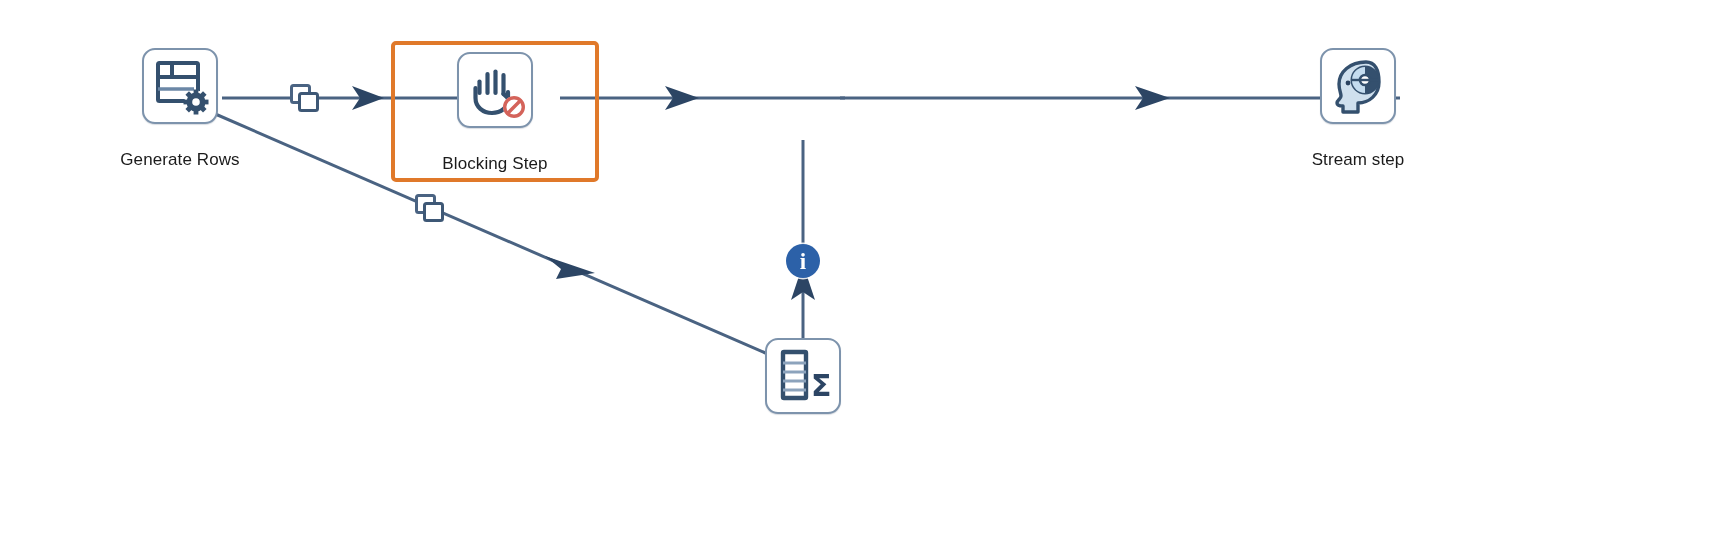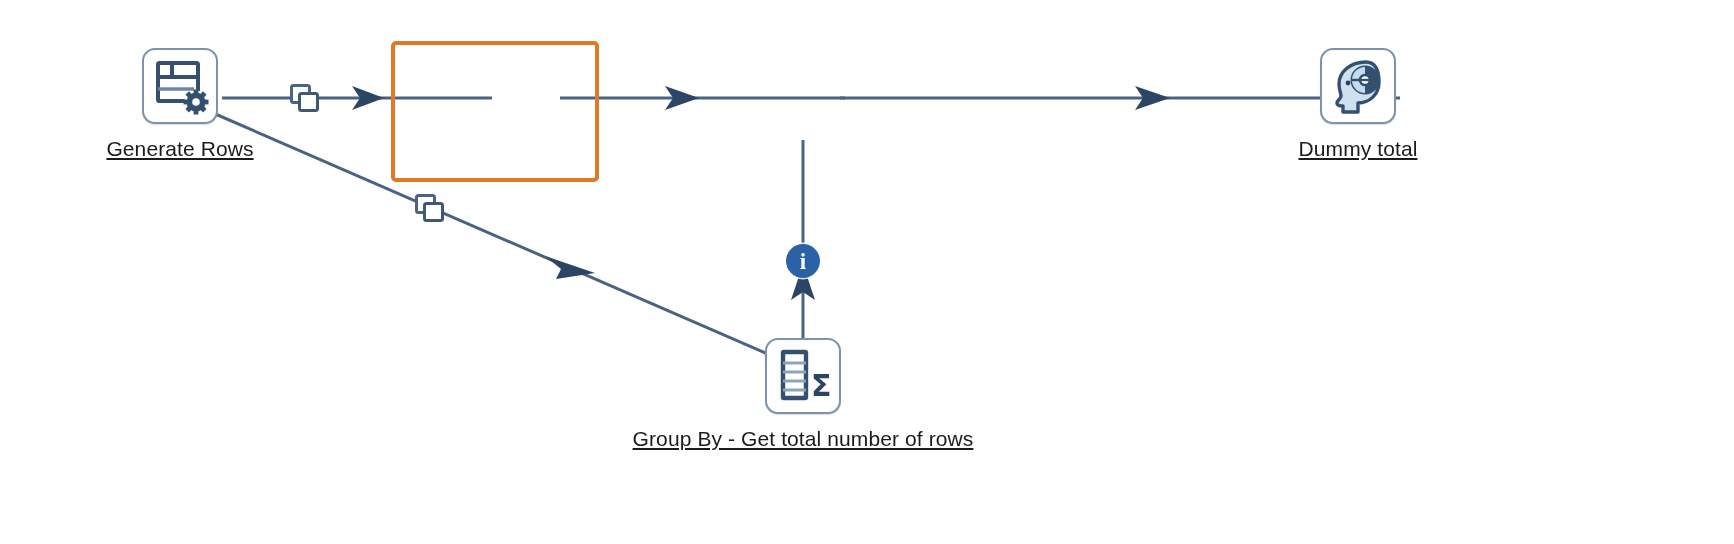--- a/index.html
+++ b/index.html
@@ -36,27 +36,26 @@
     margin: 0 auto;
     border: 2px solid #7D93AC;
     border-radius: 13px;
     background: #ffffff;
     box-sizing: border-box;
     position: relative;
     box-shadow: 0 1px 1px rgba(80,100,125,0.22);
   }
   .node-icon svg { display: block; }
   .node-label {
-    margin-top: 12px;
-    font-size: 21px;
+    margin-top: 23px;
+    font-size: 17px;
     line-height: 26px;
     color: #1b1b1b;
     white-space: nowrap;
     letter-spacing: 0.1px;
-    text-decoration: underline;
   }
   .node-label.wide { margin-left: -120px; width: 390px; }
   
   #selection-rect {
     position: absolute;
     border: 4px solid #E0792A;
     border-radius: 5px;
     background: transparent;
     box-sizing: border-box;
   }
@@ -154,47 +153,66 @@
           <rect x="56.6" y="56.6" width="5" height="4.8" transform="rotate(-45 59.1 59)"></rect>
           <rect x="56.6" y="42.4" width="5" height="4.8" transform="rotate(45 59.1 44.8)"></rect>
           <rect x="42.4" y="56.6" width="5" height="4.8" transform="rotate(45 44.9 59)"></rect>
         </g>
         <circle cx="52" cy="52" r="3.8" fill="#ffffff"></circle>
       </svg>
     </div>
     <div class="node-label">Generate Rows</div>
   </div>
 
+  <div class="node" style="left:420px; top:52px;">
+    <div class="node-icon">
+      <svg width="72" height="72" viewBox="0 0 72 72">
+        <g fill="none" stroke="#34506E" stroke-width="4.2" stroke-linecap="round" stroke-linejoin="round">
+          <path d="M20.5,39 L20.5,27.5"></path>
+          <path d="M28.5,39 L28.5,20"></path>
+          <path d="M36.5,39 L36.5,17.5"></path>
+          <path d="M44.5,40 L44.5,21"></path>
+          <path d="M16.5,34 L16.5,44 C16.5,53 24,59 33,59 C42,59 49,53.5 49,45 L49,38"></path>
+          <path d="M44.5,40 C48,42.5 50,45 51.5,48.5"></path>
+        </g>
+        <g transform="translate(44,42)">
+          <circle cx="11" cy="11" r="10.8" fill="#ffffff"></circle>
+          <circle cx="11" cy="11" r="9.3" fill="none" stroke="#D4635A" stroke-width="3.4"></circle>
+          <line x1="4.8" y1="17.2" x2="17.2" y2="4.8" stroke="#D4635A" stroke-width="3.4" stroke-linecap="round"></line>
+        </g>
+      </svg>
+    </div>
+    <div class="node-label">Blocking Step</div>
+  </div>
 
 
   <div class="node" style="left:1283px; top:48px;">
     <div class="node-icon">
       <svg width="72" height="72" viewBox="0 0 72 72">
         <path d="M44,12 C28,12 17,22 17,34 C17,40 19,43 19,46
                  C19,49 15,50 15,53 C15,55.5 18.5,56 21,56
                  L21,62 L36,62 L36,53 C47,53 57,45 57,32
                  C57,20 53,12 44,12 Z" fill="#CFE0EE" stroke="#34506E" stroke-width="3.4" stroke-linejoin="round"></path>
         <circle cx="26" cy="33" r="2.4" fill="#2A4260"></circle>
         <circle cx="43" cy="30" r="13" fill="#E9F2F9" stroke="#34506E" stroke-width="3"></circle>
         <path d="M43,17 A13,13 0 0,1 43,43 Z" fill="#34506E"></path>
         <path d="M43,17 A13,13 0 0,0 43,43 Z" fill="#C4DCEF"></path>
         <circle cx="43" cy="30" r="5" fill="#ffffff" stroke="#34506E" stroke-width="2.6"></circle>
         <line x1="30" y1="30" x2="56" y2="30" stroke="#34506E" stroke-width="2.4"></line>
       </svg>
     </div>
-    <div class="node-label">Dummy total</div>
+    <div class="node-label">Stream step</div>
   </div>
 
   <div class="node" style="left:728px; top:338px;">
     <div class="node-icon">
       <svg width="72" height="72" viewBox="0 0 72 72">
         <rect x="16" y="12" width="23" height="46" rx="1" fill="#ffffff" stroke="#34506E" stroke-width="4.4"></rect>
         <line x1="16" y1="23" x2="39" y2="23" stroke="#8CA3BC" stroke-width="3"></line>
         <line x1="16" y1="32" x2="39" y2="32" stroke="#8CA3BC" stroke-width="3"></line>
         <line x1="16" y1="41" x2="39" y2="41" stroke="#8CA3BC" stroke-width="3"></line>
         <line x1="16" y1="50" x2="39" y2="50" stroke="#8CA3BC" stroke-width="3"></line>
         <text x="44" y="56" font-family="'DejaVu Sans', sans-serif" font-size="30" font-weight="bold" fill="#2C4564">Σ</text>
       </svg>
     </div>
-    <div class="node-label wide">Group By - Get total number of rows</div>
   </div>
 
 </div>
 
 </body></html>

